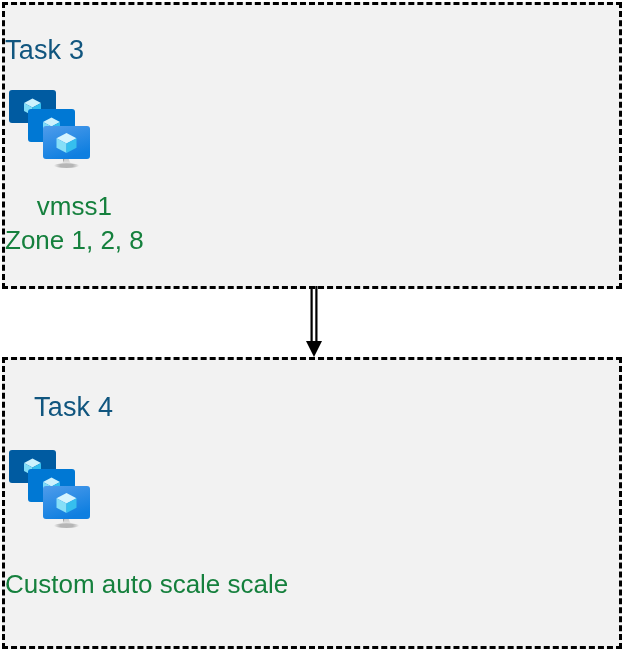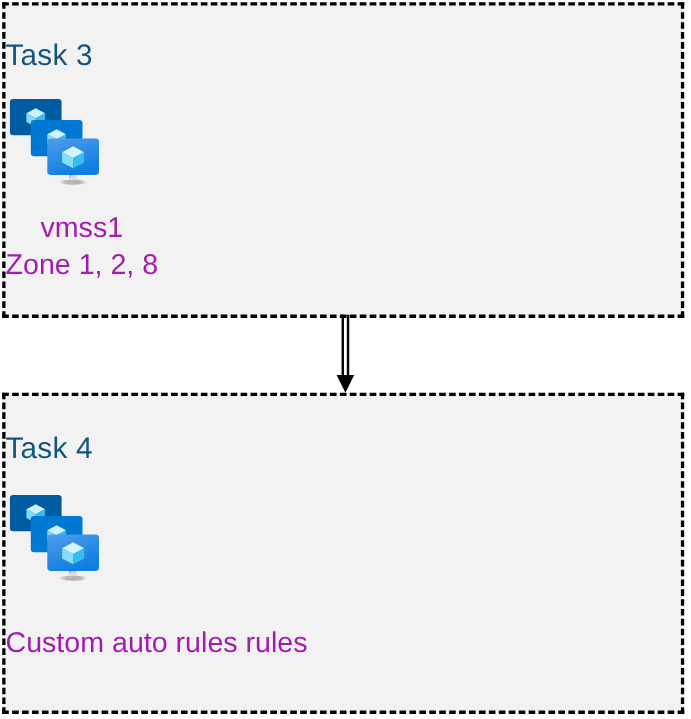--- a/index.html
+++ b/index.html
@@ -51,33 +51,33 @@
 
   .task-title {
     color: #11567f;
     font-size: 27px;
     font-weight: 400;
     letter-spacing: 0.2px;
     line-height: 1;
     white-space: nowrap;
   }
   #box-task3 .task-title { margin-top: 32px; }
-  #box-task4 .task-title { margin-top: 34px; }
+  #box-task4 .task-title { margin-top: 34px; margin-left: 29px; }
 
   .icon-wrap {
     position: relative;
     width: 96px;
     height: 88px;
   }
   #box-task3 .icon-wrap { margin-top: 21px; }
   #box-task4 .icon-wrap { margin-top: 24px; }
 
   .caption {
     text-align: center;
-    color: #a21caf;
+    color: #15803d;
     font-size: 26px;
     font-weight: 400;
     line-height: 34px;
     white-space: nowrap;
   }
   #box-task3 .caption { margin-top: 16px; }
   #box-task4 .caption { margin-top: 34px; }
 
   
   .vmss-svg {
@@ -220,19 +220,19 @@
           <rect x="38" y="41" width="47" height="33" rx="3" ry="3" fill="url(#frontGrad4)"></rect>
           <g>
             <polygon points="61.5,48 71.5,53.3 61.5,58.6 51.5,53.3" fill="#d5f4fe"></polygon>
             <polygon points="51.5,53.3 61.5,58.6 61.5,68 51.5,62.7" fill="#86dff8"></polygon>
             <polygon points="71.5,53.3 71.5,62.7 61.5,68 61.5,58.6" fill="#36bfee"></polygon>
           </g>
         </svg>
       </div>
 
       <div class="caption">
-        <div>Custom auto rules rules</div>
+        <div>Custom auto scale scale</div>
       </div>
 
     </div>
   </div>
 
 </div>
 
 </body></html>

